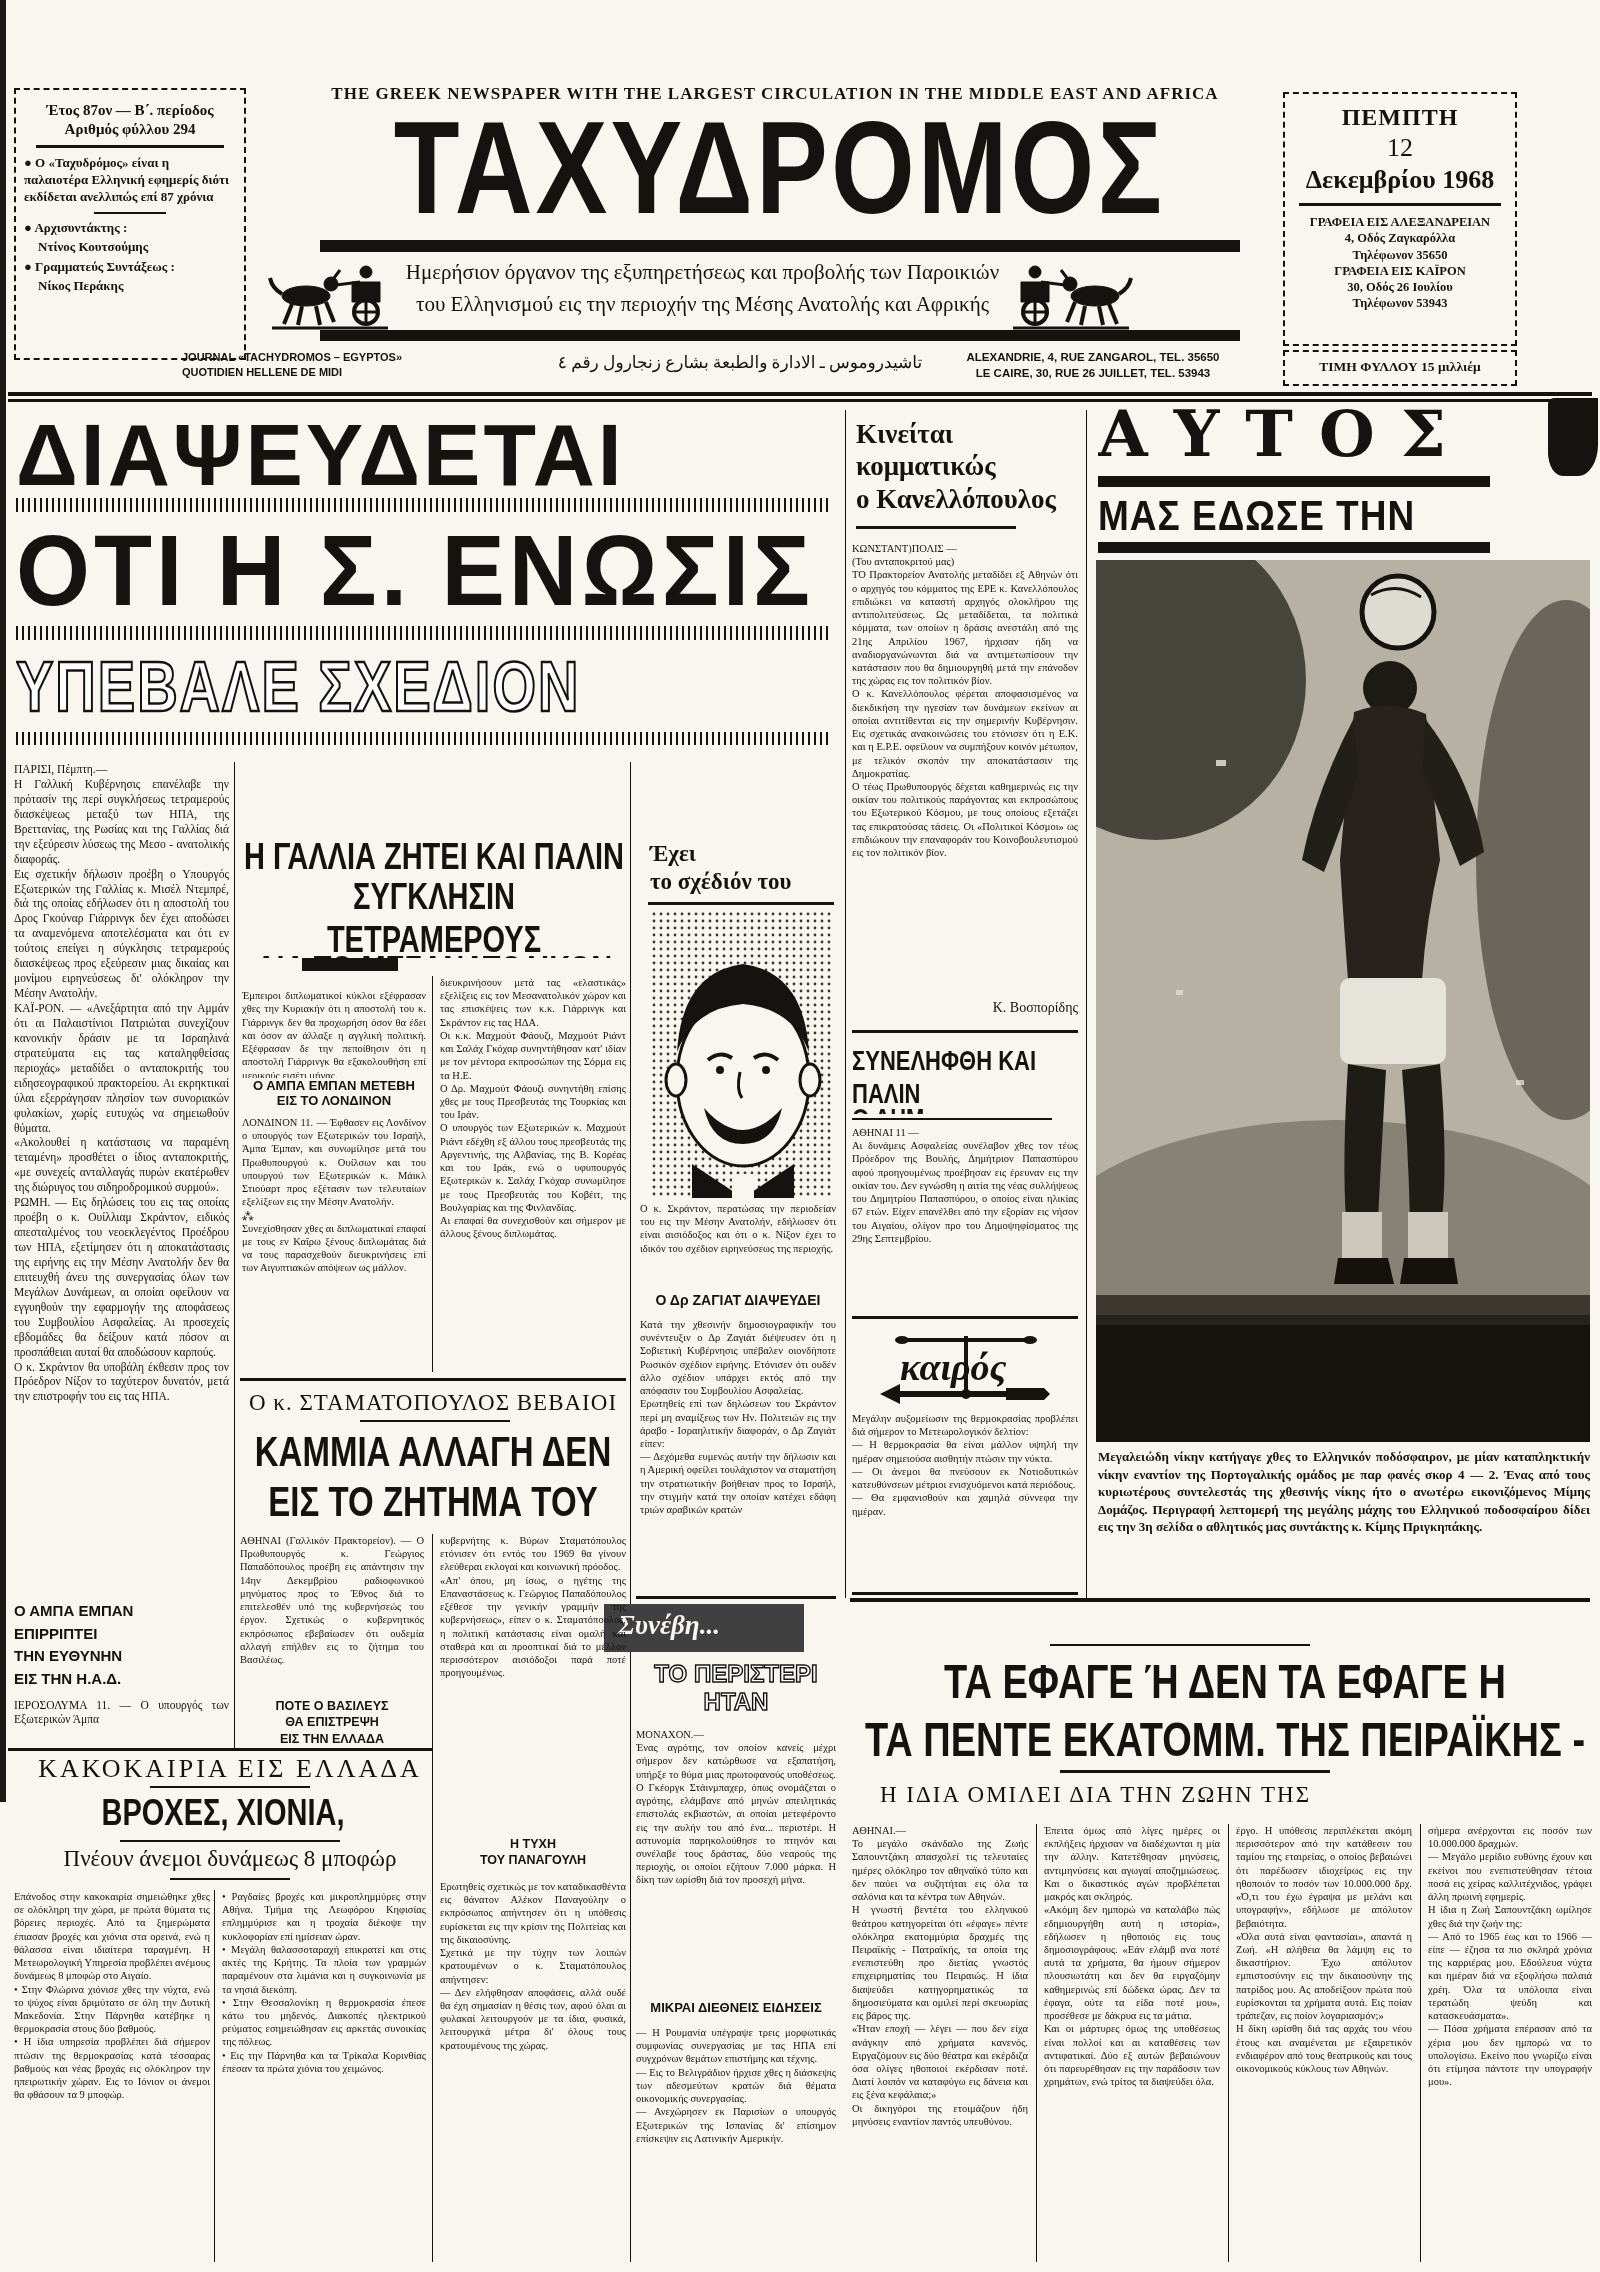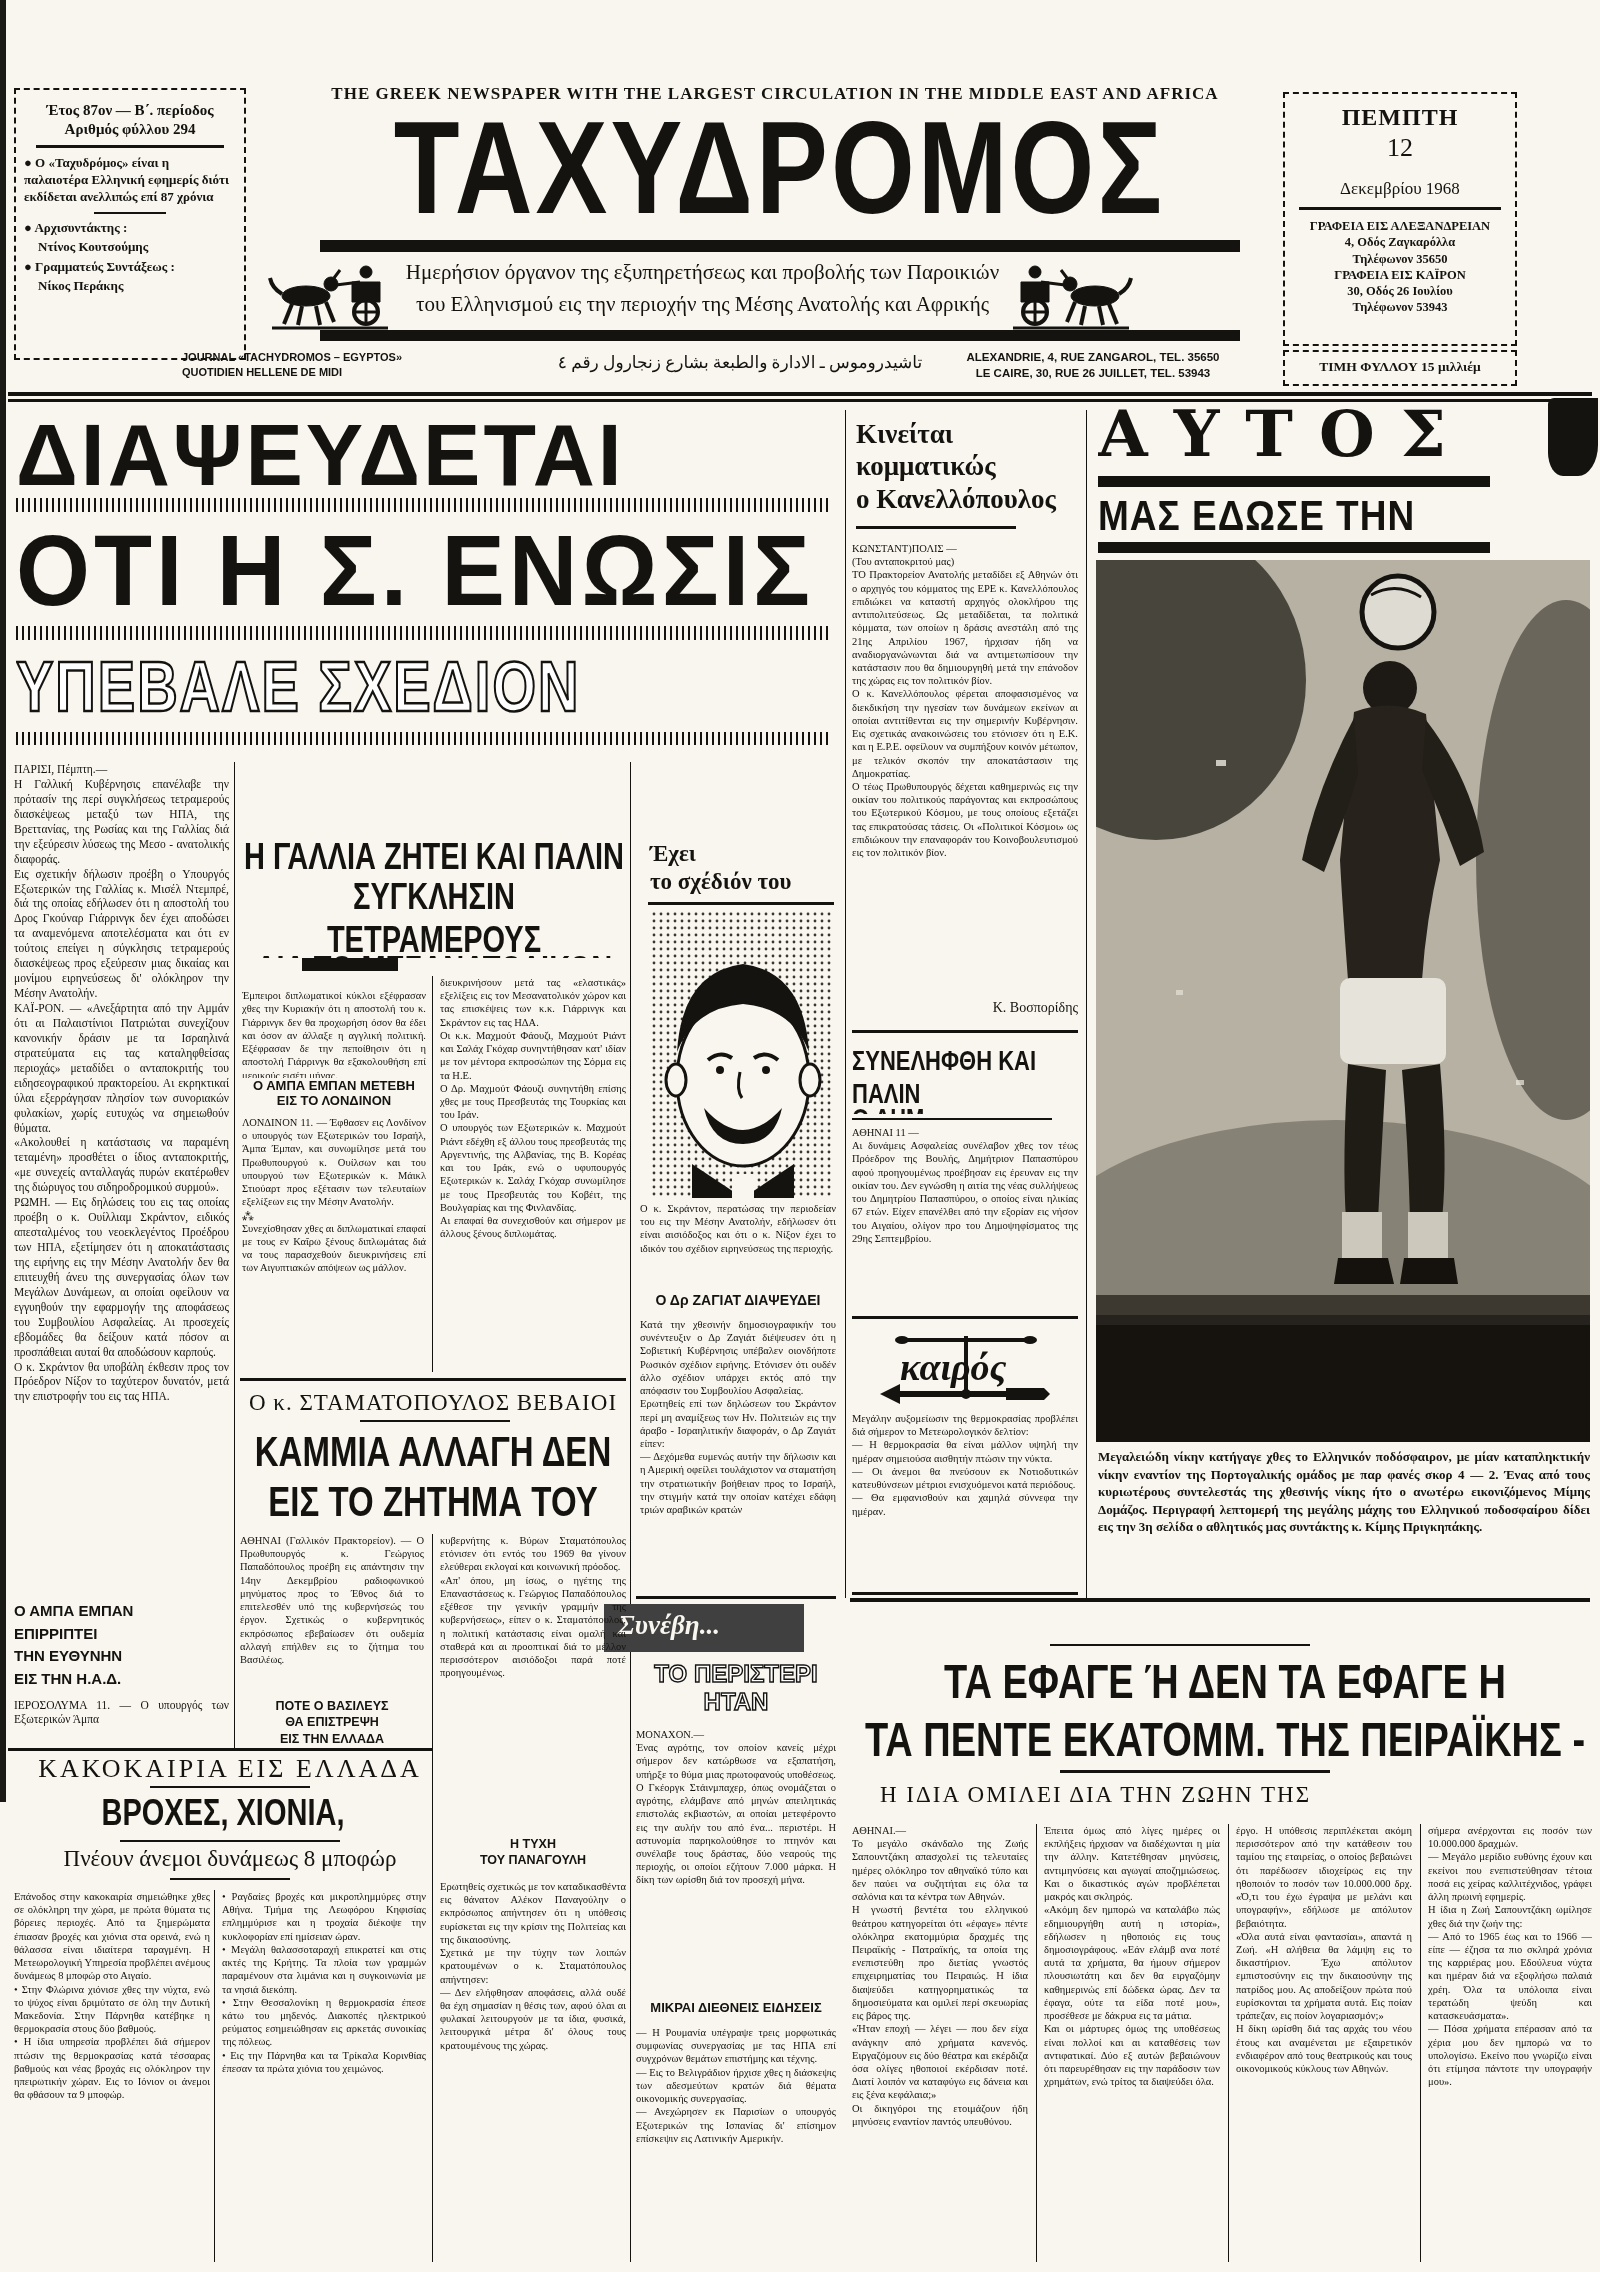--- a/index.html
+++ b/index.html
@@ -96,21 +96,21 @@
   </div>
   <div class="abs" dir="rtl" style="left:540px;top:352px;width:400px;font-size:17px;text-align:center;">تاشيدروموس ـ الادارة والطبعة بشارع زنجارول رقم ٤</div>
   <div class="abs sans" style="left:940px;top:350px;width:306px;font-size:11.5px;font-weight:bold;text-align:center;line-height:1.35;">
     <div>ALEXANDRIE, 4, RUE ZANGAROL, TEL. 35650</div>
     <div>LE CAIRE, 30, RUE 26 JUILLET, TEL. 53943</div>
   </div>
 
   <div class="abs dashedbox ctr" style="left:1283px;top:92px;width:234px;height:254px;padding-top:10px;">
     <div style="font-weight:bold;font-size:24px;letter-spacing:1px;">ΠΕΜΠΤΗ</div>
     <div style="font-weight:normal;font-size:26px;margin-top:2px;">12</div>
-    <div style="font-weight:normal;font-size:17px;margin-top:16px;">Δεκεμβρίου 1968</div>
+    <div style="font-weight:bold;font-size:26px;margin-top:2px;">Δεκεμβρίου 1968</div>
     <div class="rule" style="height:3px;margin:8px 14px;"></div>
     <div style="font-weight:bold;font-size:12.5px;line-height:1.3;">
       <div>ΓΡΑΦΕΙΑ ΕΙΣ ΑΛΕΞΑΝΔΡΕΙΑΝ</div>
       <div>4, Οδός Ζαγκαρόλλα</div>
       <div>Τηλέφωνον 35650</div>
       <div>ΓΡΑΦΕΙΑ ΕΙΣ ΚΑΪΡΟΝ</div>
       <div>30, Οδός 26 Ιουλίου</div>
       <div>Τηλέφωνον 53943</div>
     </div>
   </div>

